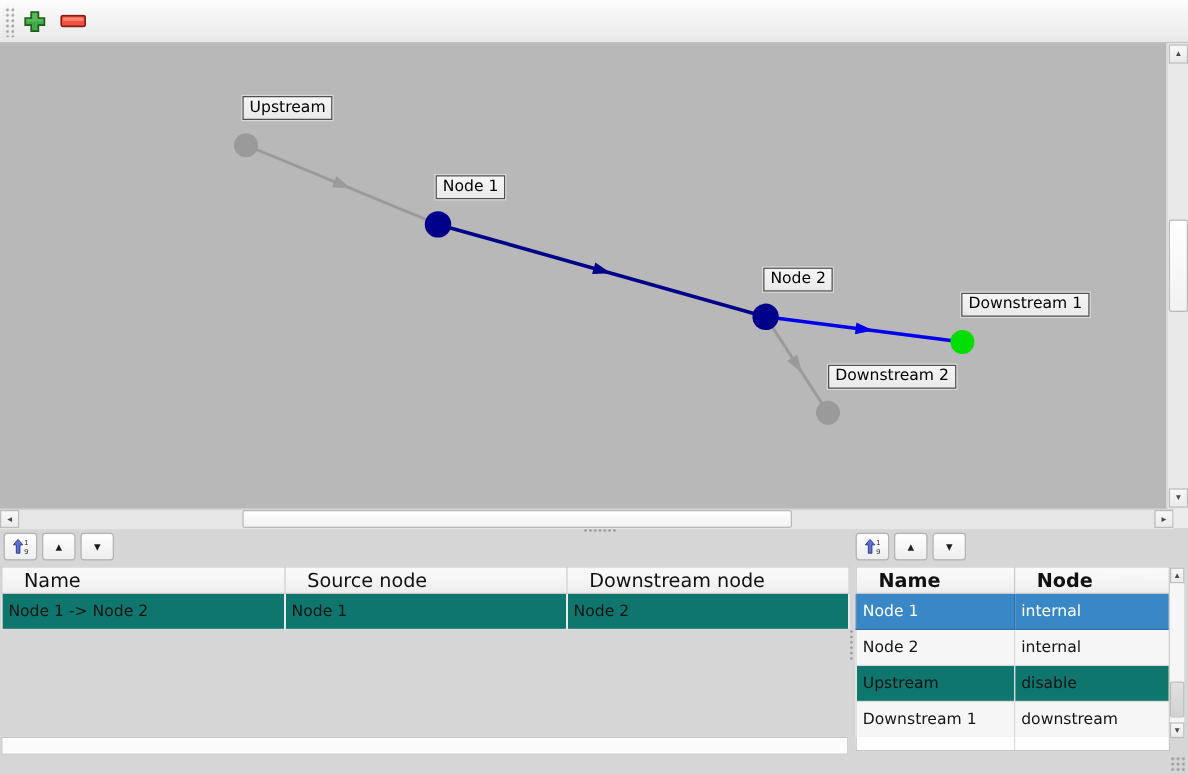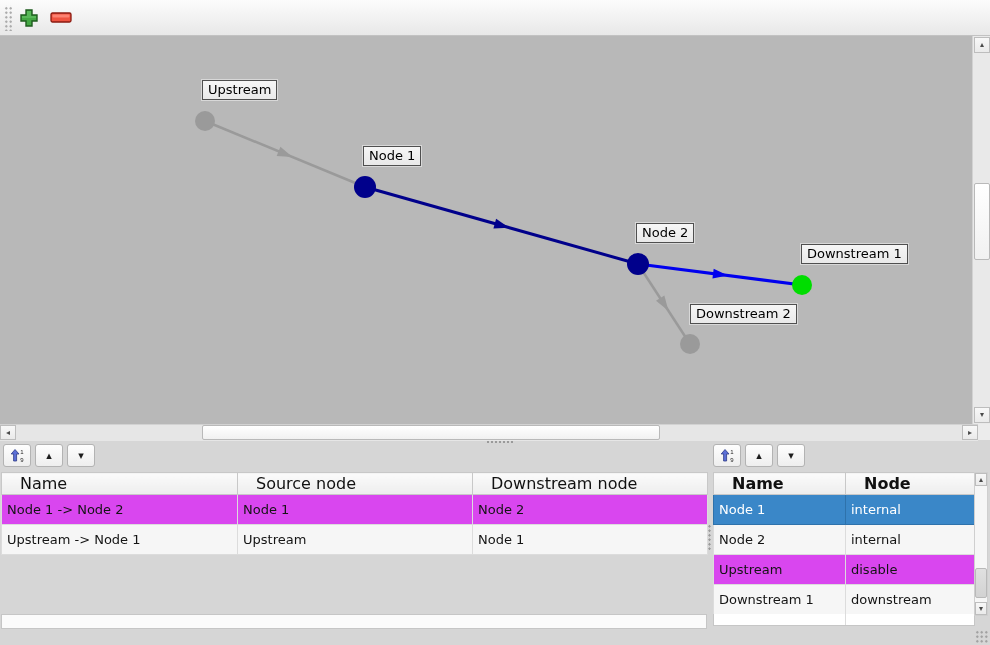--- a/index.html
+++ b/index.html
@@ -44,21 +44,21 @@
   .mini-bar.left{left:3px}.mini-bar.right{left:713px}
   .mini-btn{width:28px;height:23px;border:1px solid #b3b3b3;border-radius:3px;
     background:linear-gradient(#fefefe,#eeeeee);display:flex;align-items:center;justify-content:center;
     padding:0;font-size:8px;color:#1c1c1c;cursor:pointer}
 
   
   table.grid{border-collapse:collapse;table-layout:fixed;background:#fff;position:absolute}
   table.grid th{background:linear-gradient(#fbfbfb,#ededed);border:1px solid #c8c8c8;
     height:21px;padding:0 18px;font-size:16px;text-align:left;overflow:hidden;white-space:nowrap}
   table.grid td{border:1px solid #dcdcdc;height:29px;padding:0 5px;color:#141414;
-    overflow:hidden;white-space:nowrap;background:#d946ef}
+    overflow:hidden;white-space:nowrap;background:#0f766e}
   table.grid tr.alt td{background:#f6f6f6}
   table.grid tr.selected td{background:#3a87c8;color:#fff;border-color:#2e72ab}
   #edge-table{left:1px;top:472px;width:706px}
   #edge-table th{font-weight:normal}
   #node-table{left:713px;top:472px;width:261px}
   #node-table th{font-weight:bold}
   .strip-left{position:absolute;left:1px;top:614px;width:704px;height:13px;background:#fbfbfb;border:1px solid #c6c6c6}
   .strip-right{position:absolute;left:713px;top:614px;width:260px;height:11px;background:#fff;border:1px solid #c6c6c6;border-top:none}
   .strip-right .colline{position:absolute;left:131px;top:0;width:1px;height:100%;background:#dcdcdc}
   .sb-table{position:absolute;left:974px;top:472px;width:14px;height:144px;background:#f6f6f6;border:1px solid #cfcfcf;box-sizing:border-box}
@@ -176,25 +176,20 @@
           <th>Source node</th>
           <th>Downstream node</th>
         </tr>
       </thead>
       <tbody>
         <tr>
           <td>Node 1 -&gt; Node 2</td>
           <td>Node 1</td>
           <td>Node 2</td>
         </tr>
-        <tr class="alt">
-          <td>Upstream -&gt; Node 1</td>
-          <td>Upstream</td>
-          <td>Node 1</td>
-        </tr>
       </tbody>
   </table>
   <div class="strip-left"></div>
 
   <div class="dots-v"></div>
 
   <table class="grid" id="node-table">
     <colgroup>
         <col style="width:132px">
         <col style="width:129px">

